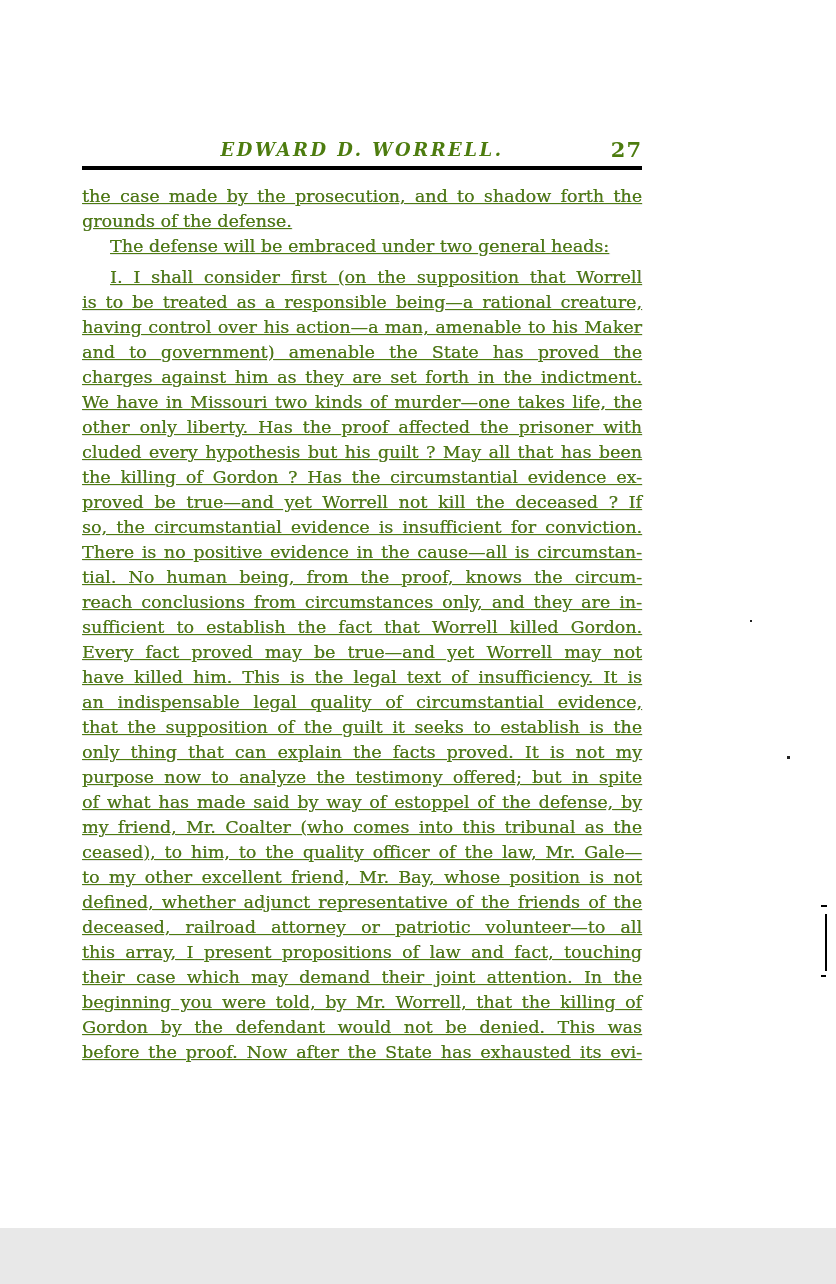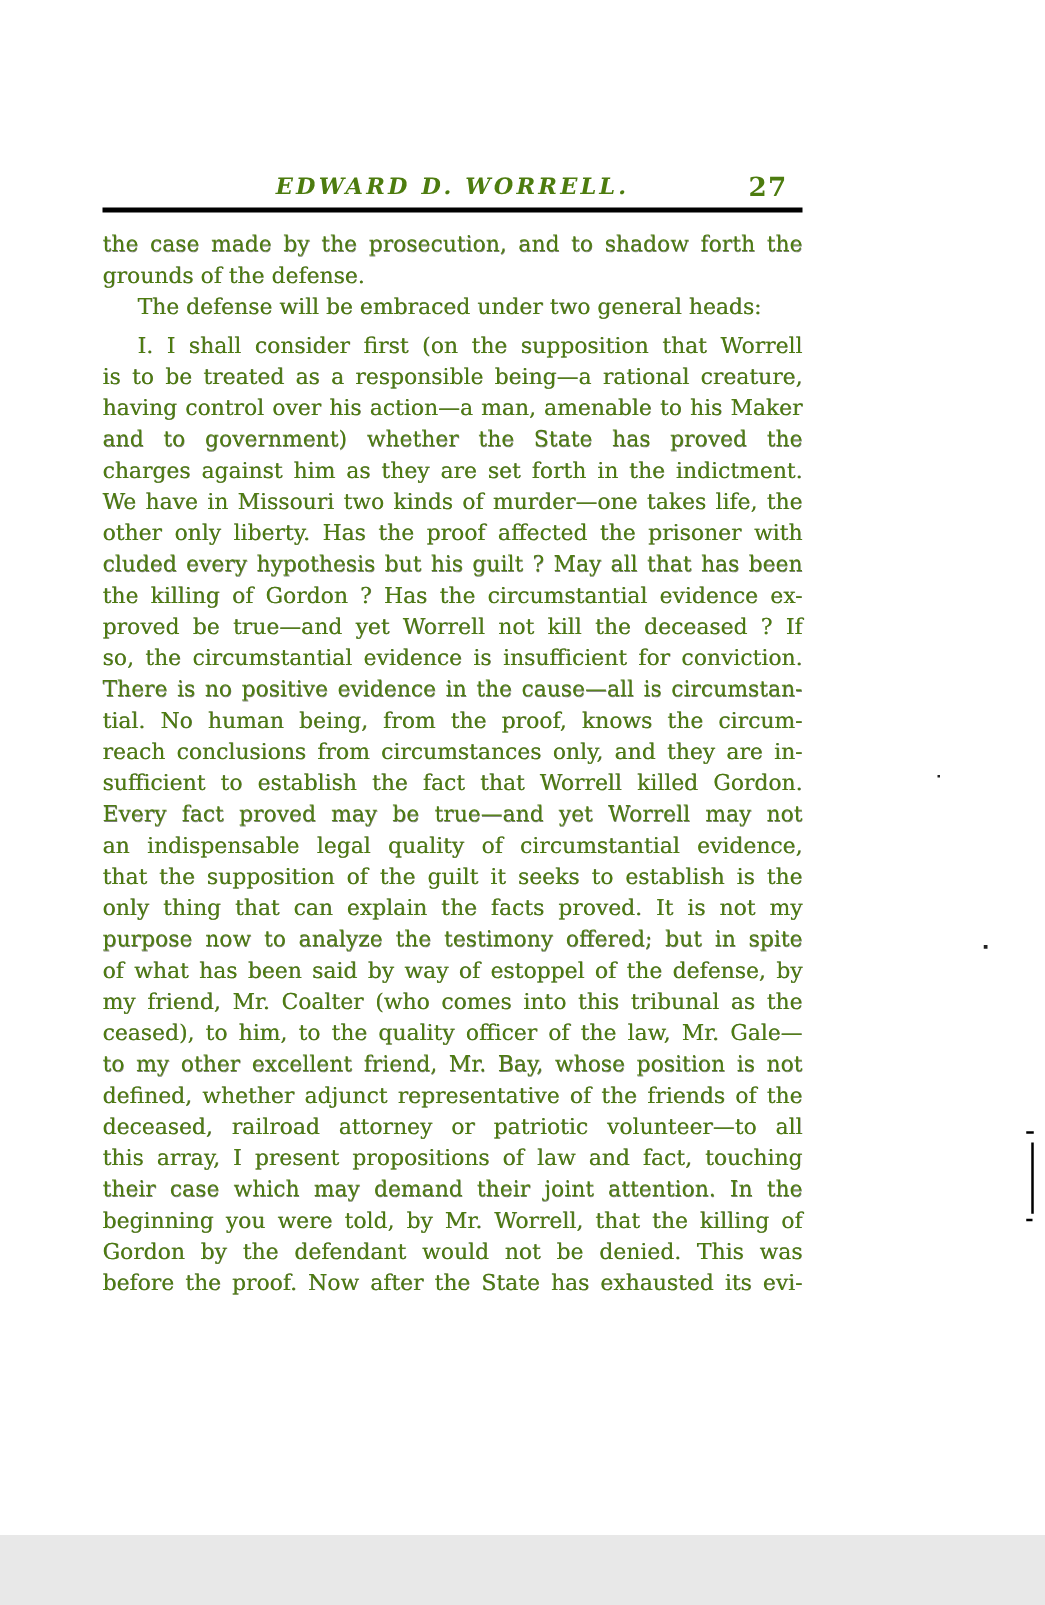--- a/index.html
+++ b/index.html
@@ -24,38 +24,38 @@
   }
   .running-title {
     font-style:italic;
     font-weight:bold;
     font-size:18px;
     letter-spacing:2.5px;
     white-space:nowrap;
   }
   .page-number {
     position:absolute;
-    right:12px; top:-2px;
+    right:0; top:-2px;
     font-weight:bold;
     font-size:21px;
     letter-spacing:1px;
     font-style:normal;
   }
   .head-rule {
     height:4px;
     background:#000;
     margin-top:1px;
   }
   .body-text {
     margin-top:14px;
     font-size:17.5px;
     line-height:25px;
     text-shadow:0.3px 0.2px 0 rgba(20,20,20,0.55);
   }
-  .para { margin:0; }
+  .para { margin:0;text-decoration:underline; }
   .para.space-before { margin-top:6px; }
   .line {
     text-align:justify;
     text-align-last:justify;
   }
   .line.indent { text-indent:28px; }
   .line.lastleft { text-align-last:left; }
   
   .margin-line {
     position:absolute;
@@ -107,38 +107,39 @@
           <div class="line">the case made by the prosecution, and to shadow forth the</div>
           <div class="line lastleft">grounds of the defense.</div>
         </div>
         <div class="para">
           <div class="line indent lastleft">The defense will be embraced under two general heads:</div>
         </div>
         <div class="para space-before">
           <div class="line indent">I. I shall consider first (on the supposition that Worrell</div>
           <div class="line">is to be treated as a responsible being—a rational creature,</div>
           <div class="line">having control over his action—a man, amenable to his Maker</div>
-          <div class="line">and to government) whether the State has proved the</div>
+          <div class="line">and to government) amenable the State has proved the</div>
           <div class="line">charges against him as they are set forth in the indictment.</div>
           <div class="line">We have in Missouri two kinds of murder—one takes life, the</div>
           <div class="line">other only liberty. Has the proof affected the prisoner with</div>
           <div class="line">cluded every hypothesis but his guilt ? May all that has been</div>
           <div class="line">the killing of Gordon ? Has the circumstantial evidence ex-</div>
           <div class="line">proved be true—and yet Worrell not kill the deceased ? If</div>
           <div class="line">so, the circumstantial evidence is insufficient for conviction.</div>
           <div class="line">There is no positive evidence in the cause—all is circumstan-</div>
           <div class="line">tial. No human being, from the proof, knows the circum-</div>
           <div class="line">reach conclusions from circumstances only, and they are in-</div>
           <div class="line">sufficient to establish the fact that Worrell killed Gordon.</div>
           <div class="line">Every fact proved may be true—and yet Worrell may not</div>
+          <div class="line">have killed him. This is the legal text of insufficiency. It is</div>
           <div class="line">an indispensable legal quality of circumstantial evidence,</div>
           <div class="line">that the supposition of the guilt it seeks to establish is the</div>
           <div class="line">only thing that can explain the facts proved. It is not my</div>
           <div class="line">purpose now to analyze the testimony offered; but in spite</div>
-          <div class="line">of what has been said by way of estoppel of the defense, by</div>
+          <div class="line">of what has made said by way of estoppel of the defense, by</div>
           <div class="line">my friend, Mr. Coalter (who comes into this tribunal as the</div>
           <div class="line">ceased), to him, to the quality officer of the law, Mr. Gale—</div>
           <div class="line">to my other excellent friend, Mr. Bay, whose position is not</div>
           <div class="line">defined, whether adjunct representative of the friends of the</div>
           <div class="line">deceased, railroad attorney or patriotic volunteer—to all</div>
           <div class="line">this array, I present propositions of law and fact, touching</div>
           <div class="line">their case which may demand their joint attention. In the</div>
           <div class="line">beginning you were told, by Mr. Worrell, that the killing of</div>
           <div class="line">Gordon by the defendant would not be denied. This was</div>
           <div class="line">before the proof. Now after the State has exhausted its evi-</div>

